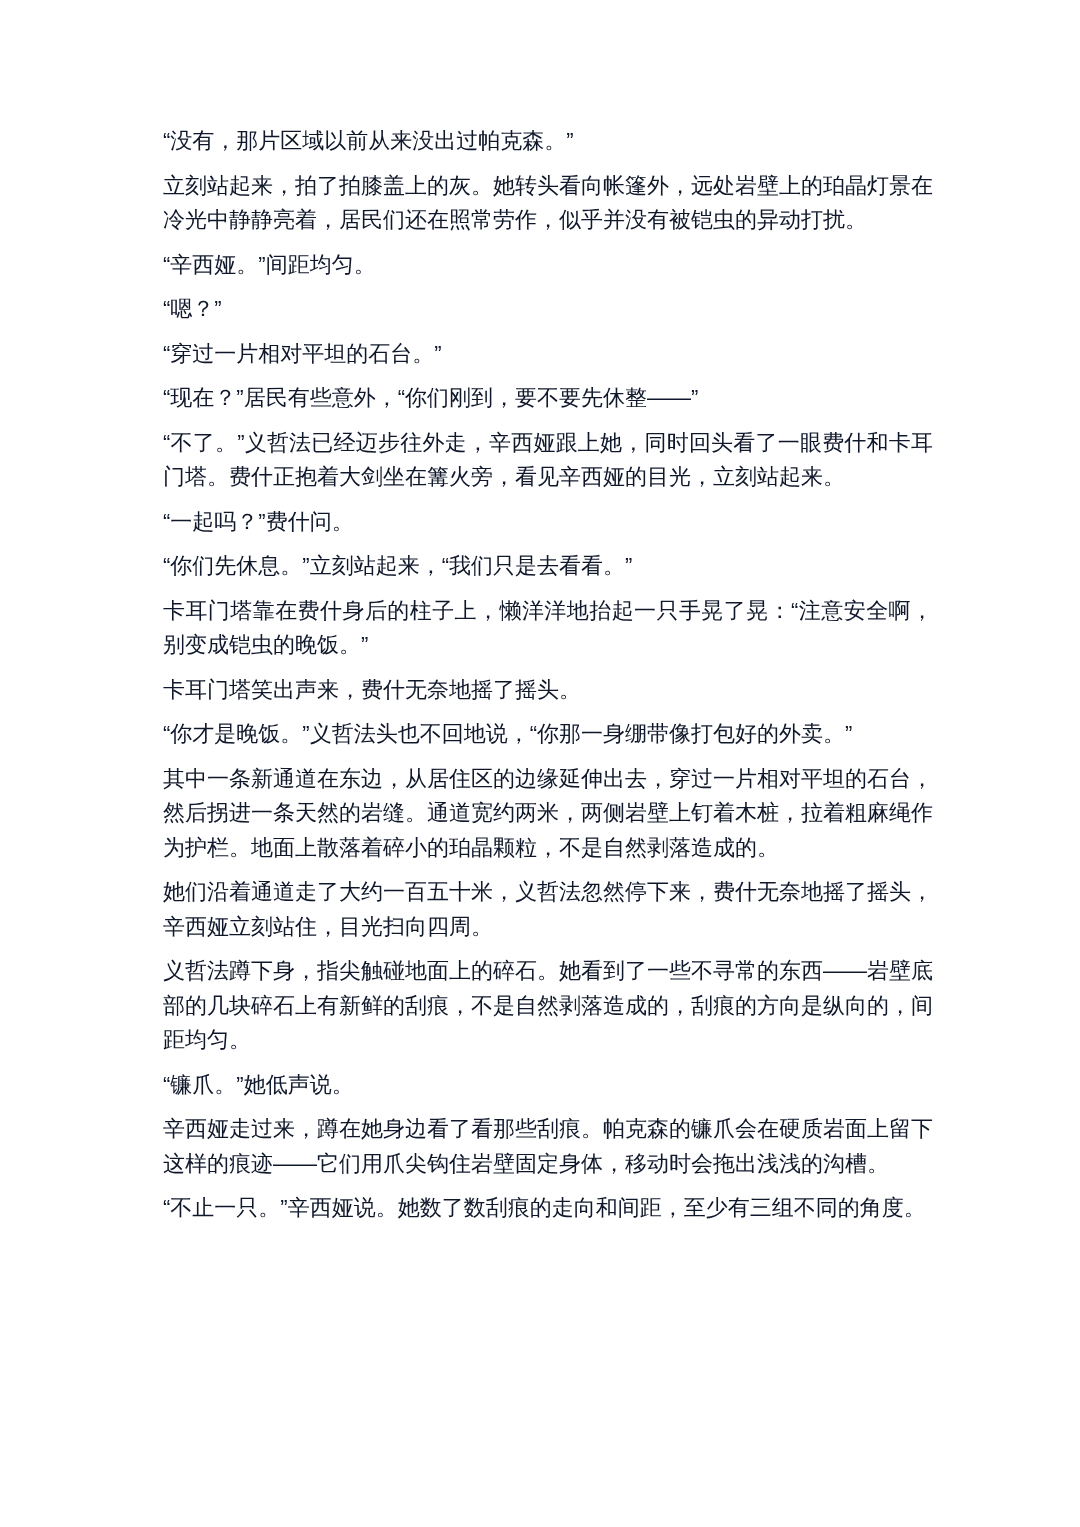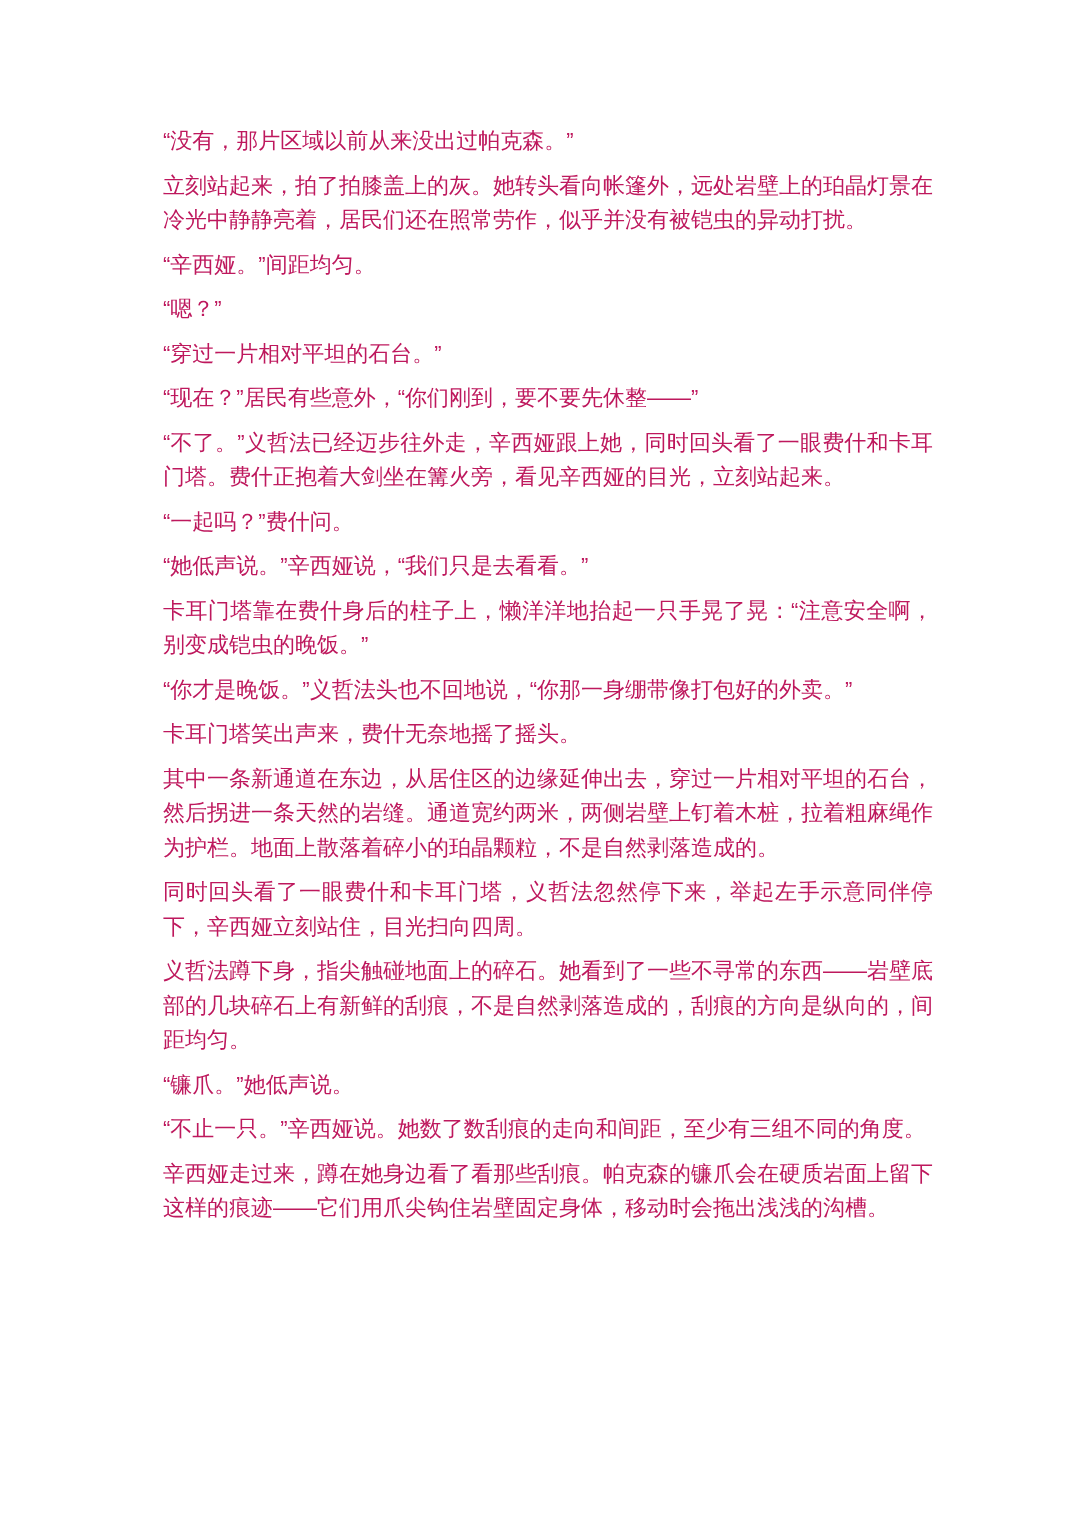--- a/index.html
+++ b/index.html
@@ -18,43 +18,43 @@
     top: 0;
     left: 0;
     width: 1080px;
     height: 1527px;
     background: #ffffff;
     padding: 124px 147px 40px 163px;
   }
   .page p {
     font-size: 22px;
     line-height: 34.5px;
-    color: #be185d;
+    color: #0f172a;
     text-align: justify;
     text-justify: inter-ideograph;
     margin: 0 0 10px 0;
     word-break: break-all;
     font-weight: 500;
   }
 </style>
 </head>
 <body>
 
 <main class="page">
   <p>“没有，那片区域以前从来没出过帕克森。”</p>
   <p>立刻站起来，拍了拍膝盖上的灰。她转头看向帐篷外，远处岩壁上的珀晶灯景在冷光中静静亮着，居民们还在照常劳作，似乎并没有被铠虫的异动打扰。</p>
   <p>“辛西娅。”间距均匀。</p>
   <p>“嗯？”</p>
   <p>“穿过一片相对平坦的石台。”</p>
   <p>“现在？”居民有些意外，“你们刚到，要不要先休整——”</p>
   <p>“不了。”义哲法已经迈步往外走，辛西娅跟上她，同时回头看了一眼费什和卡耳门塔。费什正抱着大剑坐在篝火旁，看见辛西娅的目光，立刻站起来。</p>
   <p>“一起吗？”费什问。</p>
-  <p>“她低声说。”辛西娅说，“我们只是去看看。”</p>
+  <p>“你们先休息。”立刻站起来，“我们只是去看看。”</p>
   <p>卡耳门塔靠在费什身后的柱子上，懒洋洋地抬起一只手晃了晃：“注意安全啊，别变成铠虫的晚饭。”</p>
+  <p>卡耳门塔笑出声来，费什无奈地摇了摇头。</p>
   <p>“你才是晚饭。”义哲法头也不回地说，“你那一身绷带像打包好的外卖。”</p>
-  <p>卡耳门塔笑出声来，费什无奈地摇了摇头。</p>
   <p>其中一条新通道在东边，从居住区的边缘延伸出去，穿过一片相对平坦的石台，然后拐进一条天然的岩缝。通道宽约两米，两侧岩壁上钉着木桩，拉着粗麻绳作为护栏。地面上散落着碎小的珀晶颗粒，不是自然剥落造成的。</p>
-  <p>同时回头看了一眼费什和卡耳门塔，义哲法忽然停下来，举起左手示意同伴停下，辛西娅立刻站住，目光扫向四周。</p>
+  <p>她们沿着通道走了大约一百五十米，义哲法忽然停下来，费什无奈地摇了摇头，辛西娅立刻站住，目光扫向四周。</p>
   <p>义哲法蹲下身，指尖触碰地面上的碎石。她看到了一些不寻常的东西——岩壁底部的几块碎石上有新鲜的刮痕，不是自然剥落造成的，刮痕的方向是纵向的，间距均匀。</p>
   <p>“镰爪。”她低声说。</p>
+  <p>辛西娅走过来，蹲在她身边看了看那些刮痕。帕克森的镰爪会在硬质岩面上留下这样的痕迹——它们用爪尖钩住岩壁固定身体，移动时会拖出浅浅的沟槽。</p>
   <p>“不止一只。”辛西娅说。她数了数刮痕的走向和间距，至少有三组不同的角度。</p>
-  <p>辛西娅走过来，蹲在她身边看了看那些刮痕。帕克森的镰爪会在硬质岩面上留下这样的痕迹——它们用爪尖钩住岩壁固定身体，移动时会拖出浅浅的沟槽。</p>
 </main>
 
 </body></html>

